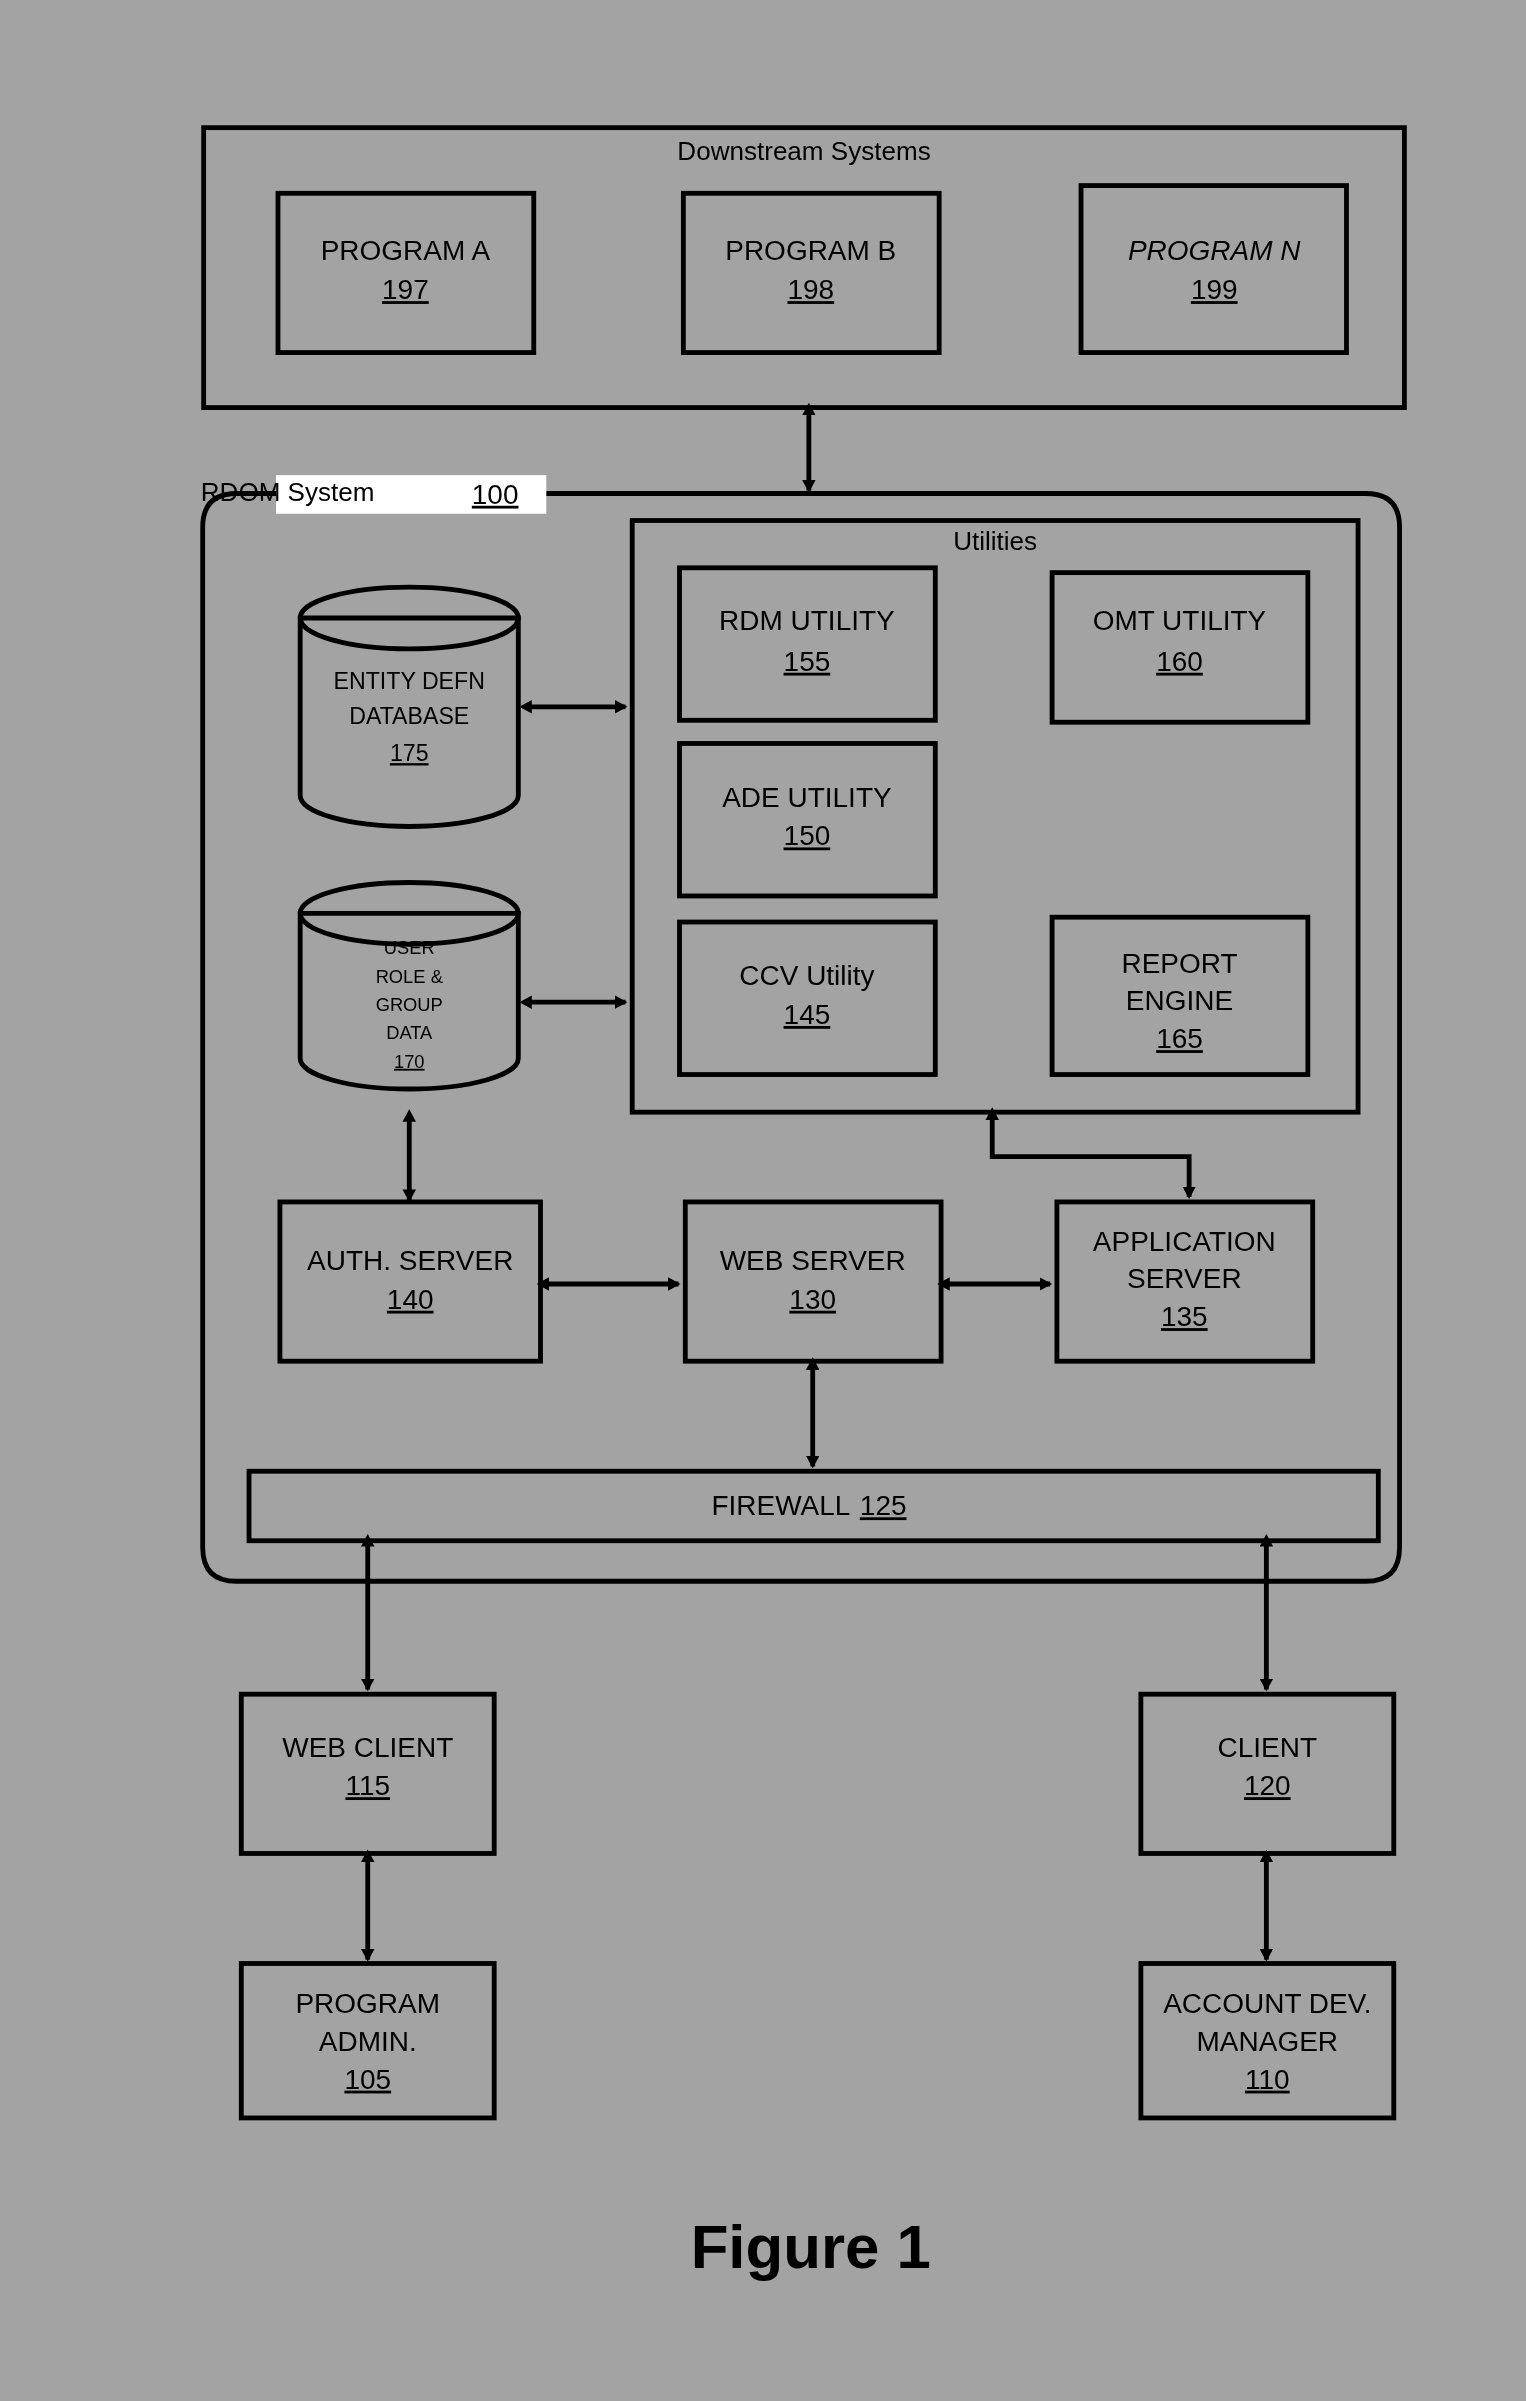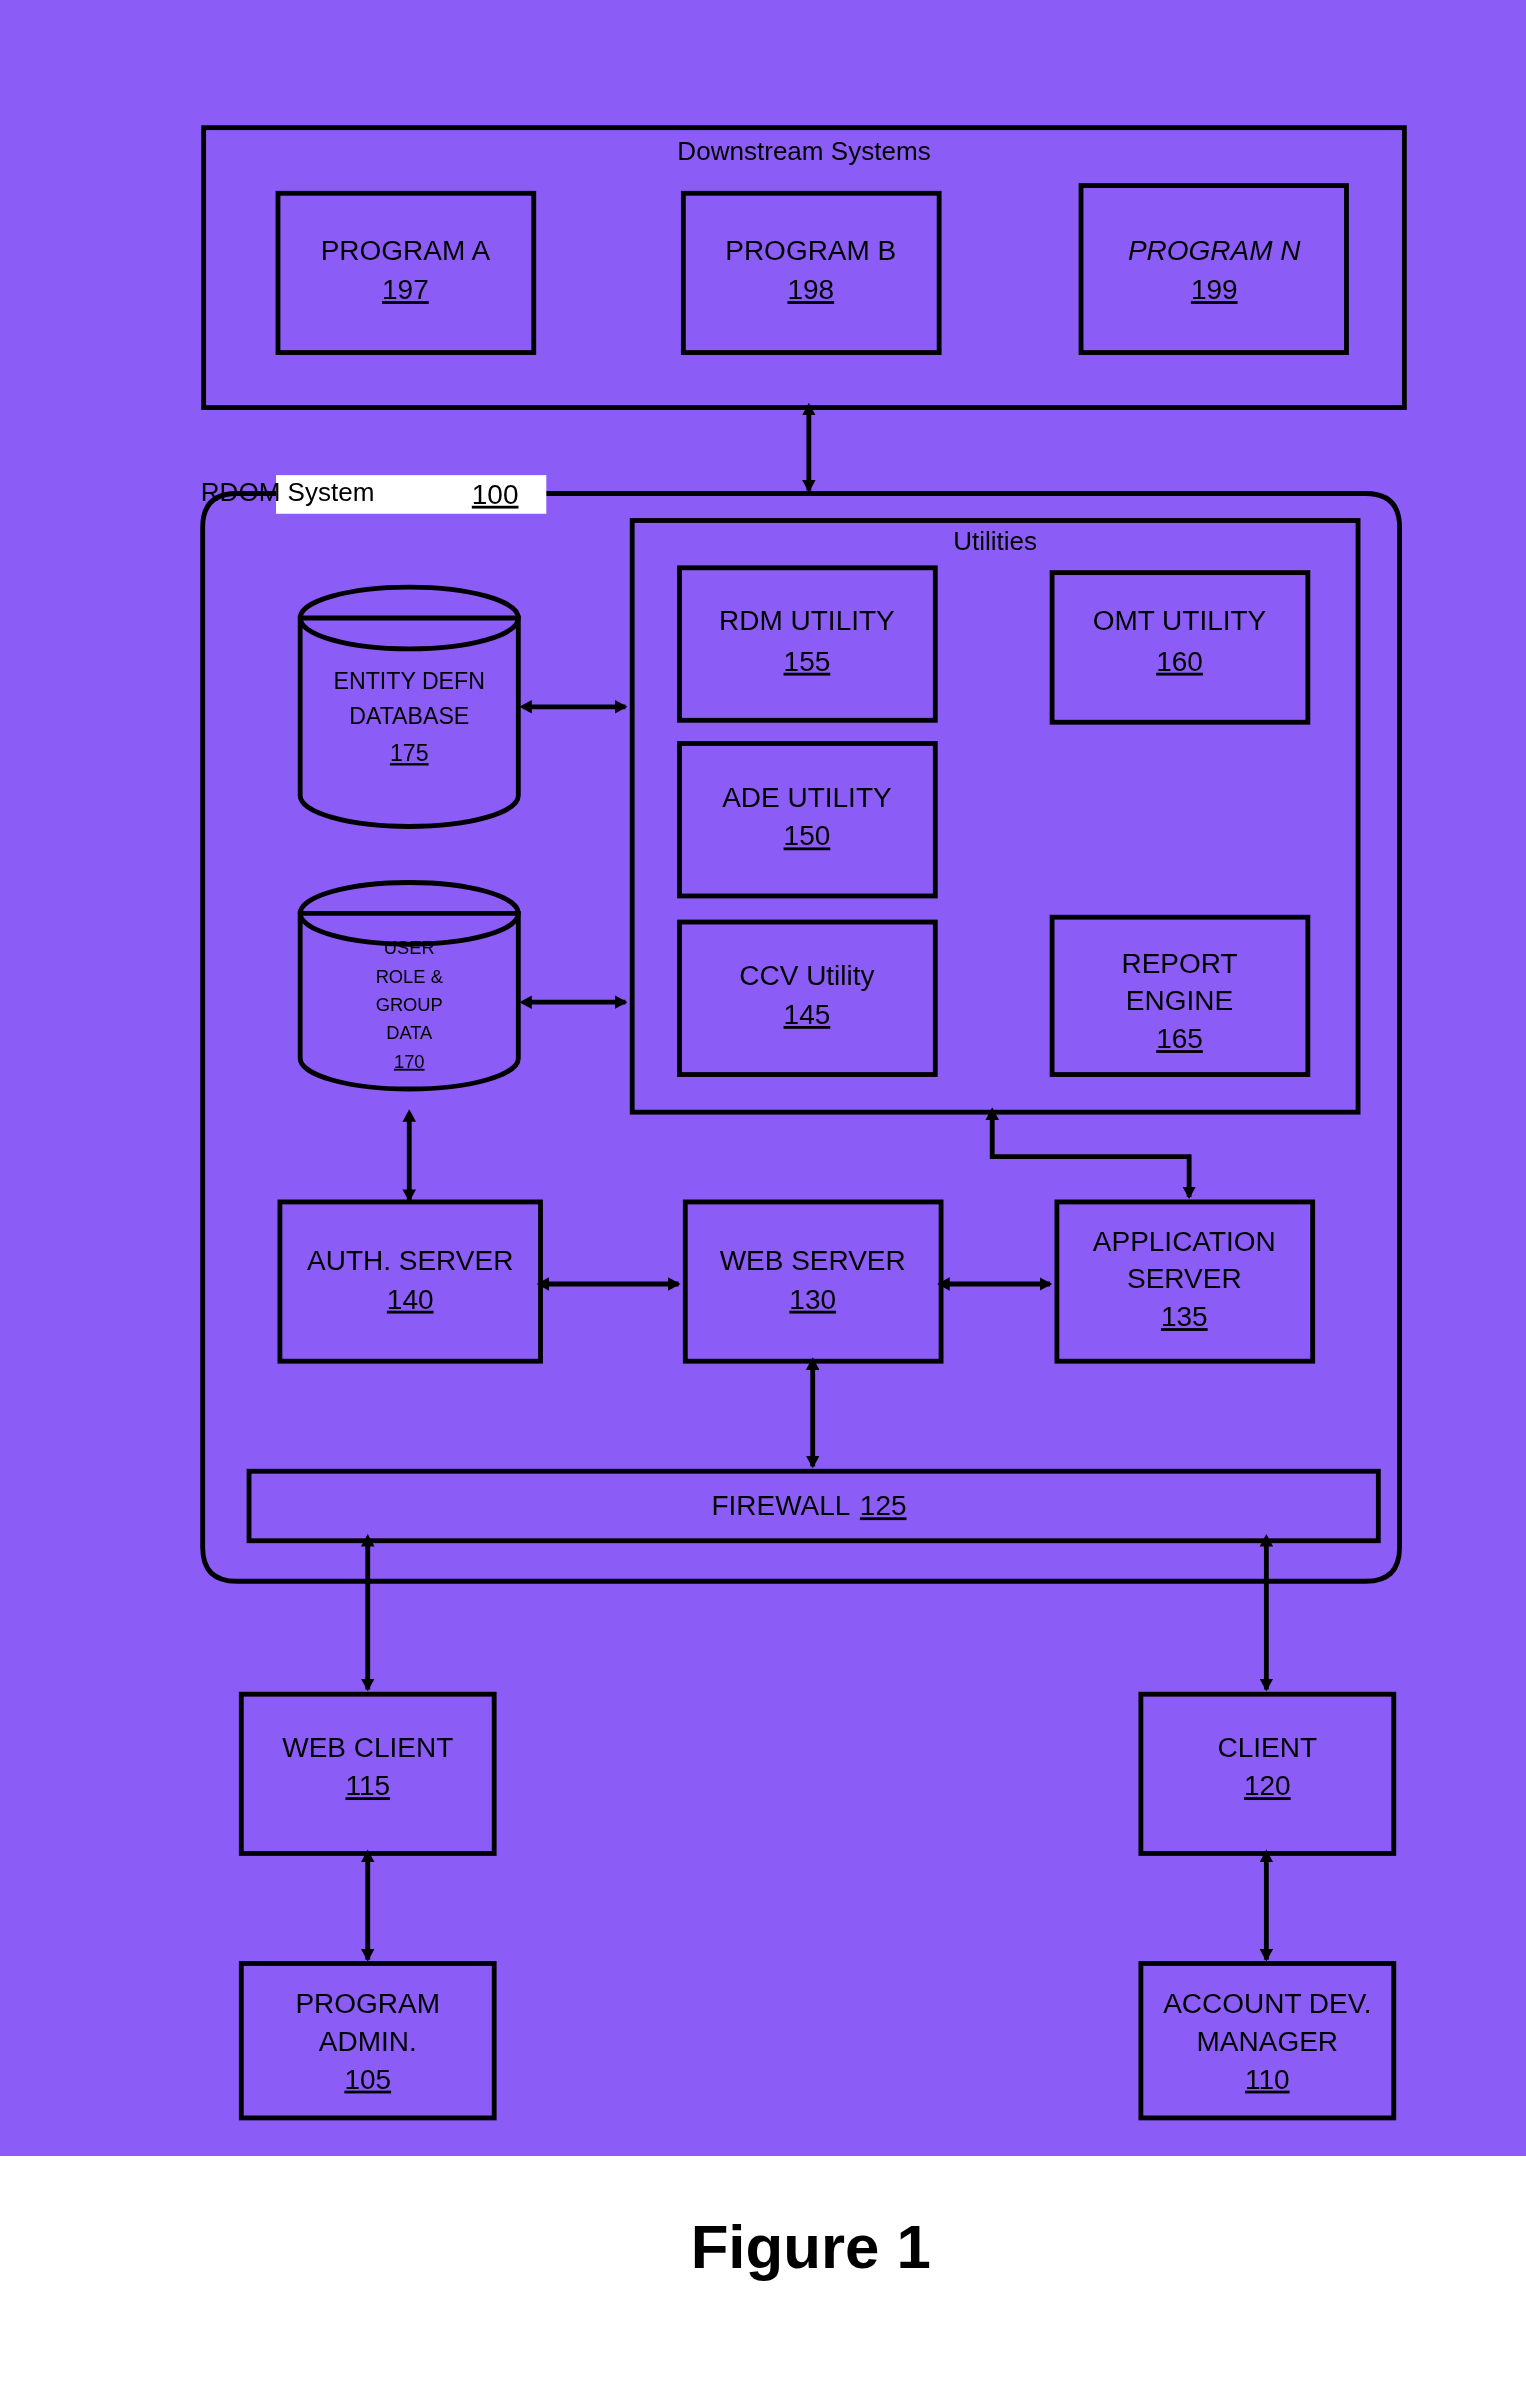--- a/index.html
+++ b/index.html
@@ -9,22 +9,22 @@
   }
   body {
     width: 1526px;
     height: 2401px;
     font-family: "Liberation Sans", sans-serif;
     overflow: hidden;
   }
   #figure-root {
     position: relative;
     width: 1526px;
-    height: 2156px;
-    background: #8b5cf6;
+    height: 2401px;
+    background: #a3a3a3;
   }
   svg#diagram {
     display: block;
     width: 1526px;
     height: 2401px;
   }
   .box-fill { fill: #ffffff; }
   .stroke  { stroke: #000000; fill: none; }
   .lbl {
     font-family: "Liberation Sans", sans-serif;

